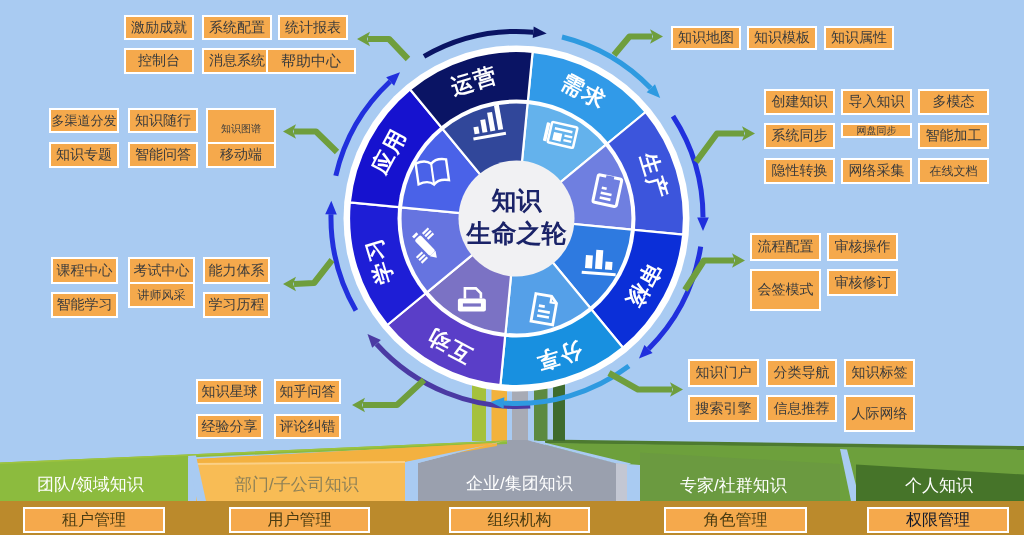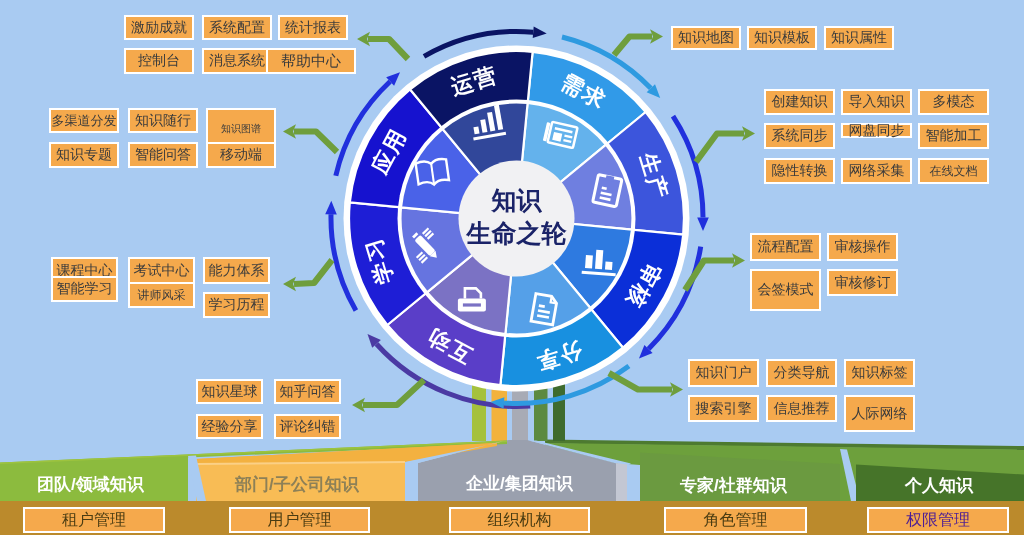--- a/index.html
+++ b/index.html
@@ -1,20 +1,20 @@
 <!DOCTYPE html>
 <html><head><meta charset="utf-8">
 <style>
 html,body{margin:0;padding:0}
 body{width:1024px;height:535px;background:#a9cbf2;overflow:hidden;
   font-family:"Liberation Sans",sans-serif;position:relative}
 .b{position:absolute;box-sizing:border-box;background:#f5a94c;
   border:2px solid #ffffff;color:#3c3c3c;display:flex;align-items:center;
   justify-content:center;white-space:nowrap}
-.bt{position:absolute;white-space:nowrap;font-weight:bold}
+.bt{position:absolute;white-space:nowrap;font-weight:normal}
 </style></head>
 <body>
 <svg width="1024" height="535" viewBox="0 0 1024 535" font-family="'Liberation Sans',sans-serif" style="position:absolute;left:0;top:0">
     <polygon points="545,439.5 1024,446 1024,450 545,443.5" fill="#4d7a30"></polygon>
 <polygon points="545,443 1024,449.5 1024,501 545,501" fill="#6da03c"></polygon>
 <rect x="472" y="370" width="14" height="71" fill="#a5c13d"></rect>
 <rect x="491.5" y="370" width="15.5" height="71" fill="#f2b23c"></rect>
 <rect x="512" y="370" width="16" height="71" fill="#a8abb5"></rect>
 <rect x="534" y="370" width="13.5" height="71" fill="#5c8a41"></rect>
 <rect x="553" y="370" width="12" height="71" fill="#3e6b2e"></rect>
@@ -160,51 +160,51 @@
 <div class="b" style="left:266px;top:48px;width:90px;height:26px;font-size:15px">帮助中心</div>
 <div class="b" style="left:49px;top:108px;width:70px;height:25px;font-size:13px">多渠道分发</div>
 <div class="b" style="left:128px;top:108px;width:70px;height:25px;font-size:14px">知识随行</div>
 <div class="b" style="left:206px;top:108px;width:70px;height:42px;font-size:10px">知识图谱</div>
 <div class="b" style="left:49px;top:142px;width:70px;height:26px;font-size:14px">知识专题</div>
 <div class="b" style="left:128px;top:142px;width:70px;height:26px;font-size:14px">智能问答</div>
 <div class="b" style="left:206px;top:142px;width:70px;height:26px;font-size:14px">移动端</div>
 <div class="b" style="left:51px;top:257px;width:67px;height:27px;font-size:14px">课程中心</div>
 <div class="b" style="left:128px;top:257px;width:67px;height:27px;font-size:14px">考试中心</div>
 <div class="b" style="left:203px;top:257px;width:67px;height:27px;font-size:14px">能力体系</div>
-<div class="b" style="left:51px;top:276px;width:67px;height:26px;font-size:14px">智能学习</div>
+<div class="b" style="left:51px;top:292px;width:67px;height:26px;font-size:14px">智能学习</div>
 <div class="b" style="left:128px;top:282px;width:67px;height:26px;font-size:12px">讲师风采</div>
 <div class="b" style="left:203px;top:292px;width:67px;height:26px;font-size:14px">学习历程</div>
 <div class="b" style="left:196px;top:379px;width:67px;height:25px;font-size:14px">知识星球</div>
 <div class="b" style="left:274px;top:379px;width:67px;height:25px;font-size:14px">知乎问答</div>
 <div class="b" style="left:196px;top:414px;width:67px;height:25px;font-size:14px">经验分享</div>
 <div class="b" style="left:274px;top:414px;width:67px;height:25px;font-size:14px">评论纠错</div>
 <div class="b" style="left:671px;top:26px;width:70px;height:24px;font-size:14px">知识地图</div>
 <div class="b" style="left:747px;top:26px;width:70px;height:24px;font-size:14px">知识模板</div>
 <div class="b" style="left:824px;top:26px;width:70px;height:24px;font-size:14px">知识属性</div>
 <div class="b" style="left:764px;top:89px;width:71px;height:26px;font-size:14px">创建知识</div>
 <div class="b" style="left:841px;top:89px;width:71px;height:26px;font-size:14px">导入知识</div>
 <div class="b" style="left:918px;top:89px;width:71px;height:26px;font-size:14px">多模态</div>
 <div class="b" style="left:764px;top:123px;width:71px;height:26px;font-size:14px">系统同步</div>
-<div class="b" style="left:841px;top:123px;width:71px;height:15px;font-size:14px">网盘同步</div>
+<div class="b" style="left:841px;top:123px;width:71px;height:15px;font-size:10px">网盘同步</div>
 <div class="b" style="left:918px;top:123px;width:71px;height:26px;font-size:14px">智能加工</div>
 <div class="b" style="left:764px;top:158px;width:71px;height:26px;font-size:14px">隐性转换</div>
 <div class="b" style="left:841px;top:158px;width:71px;height:26px;font-size:14px">网络采集</div>
 <div class="b" style="left:918px;top:158px;width:71px;height:26px;font-size:12px">在线文档</div>
 <div class="b" style="left:750px;top:233px;width:71px;height:28px;font-size:14px">流程配置</div>
 <div class="b" style="left:827px;top:233px;width:71px;height:28px;font-size:14px">审核操作</div>
 <div class="b" style="left:750px;top:269px;width:71px;height:42px;font-size:14px">会签模式</div>
 <div class="b" style="left:827px;top:269px;width:71px;height:27px;font-size:14px">审核修订</div>
 <div class="b" style="left:688px;top:359px;width:71px;height:28px;font-size:14px">知识门户</div>
 <div class="b" style="left:766px;top:359px;width:71px;height:28px;font-size:14px">分类导航</div>
 <div class="b" style="left:844px;top:359px;width:71px;height:28px;font-size:14px">知识标签</div>
 <div class="b" style="left:688px;top:395px;width:71px;height:27px;font-size:14px">搜索引擎</div>
 <div class="b" style="left:766px;top:395px;width:71px;height:27px;font-size:14px">信息推荐</div>
 <div class="b" style="left:844px;top:395px;width:71px;height:37px;font-size:14px">人际网络</div>
 <div class="b" style="left:23px;top:507px;width:142px;height:26px;font-size:16px;color:#4a3c12">租户管理</div>
 <div class="b" style="left:229px;top:507px;width:141px;height:26px;font-size:16px;color:#4a3c12">用户管理</div>
 <div class="b" style="left:449px;top:507px;width:141px;height:26px;font-size:16px;color:#4a3c12">组织机构</div>
 <div class="b" style="left:664px;top:507px;width:143px;height:26px;font-size:16px;color:#4a3c12">角色管理</div>
-<div class="b" style="left:867px;top:507px;width:142px;height:26px;font-size:16px;color:#4c1d95">权限管理</div>
+<div class="b" style="left:867px;top:507px;width:142px;height:26px;font-size:16px;color:#0f172a">权限管理</div>
 <div class="bt" style="left:37px;top:473px;color:#ffffff;font-size:17px">团队/领域知识</div>
 <div class="bt" style="left:235px;top:473px;color:#8d8057;font-size:17px">部门/子公司知识</div>
 <div class="bt" style="left:466px;top:472px;color:#ffffff;font-size:17px">企业/集团知识</div>
 <div class="bt" style="left:680px;top:474px;color:#ffffff;font-size:17px">专家/社群知识</div>
 <div class="bt" style="left:905px;top:474px;color:#ffffff;font-size:17px">个人知识</div>
 
 </body></html>

